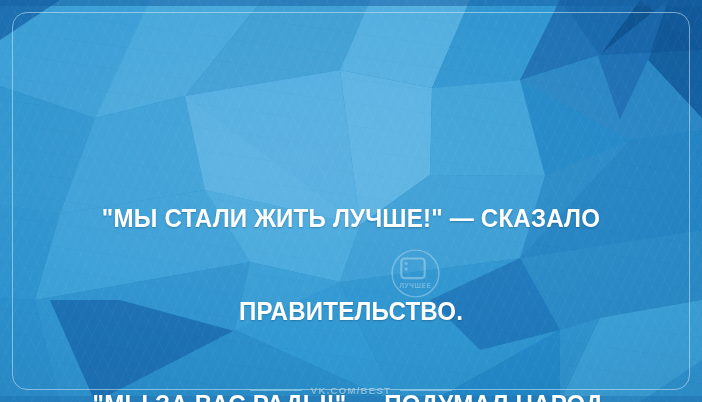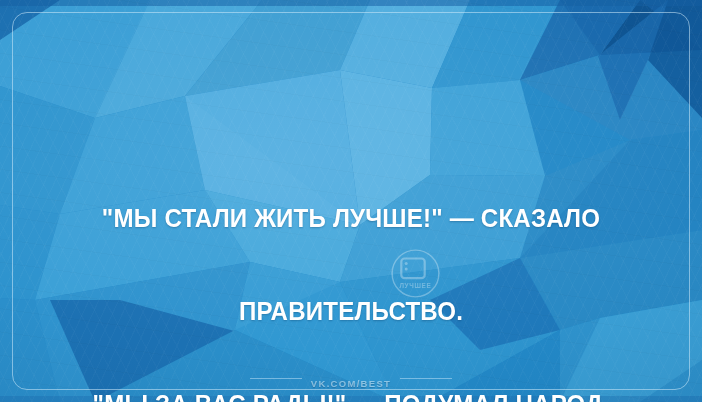--- a/index.html
+++ b/index.html
@@ -64,21 +64,21 @@
     width:49px;height:49px;
     opacity:.30;
   }
   #badge svg{display:block;width:49px;height:49px;}
 
   
   #url{
     position:absolute;
     left:0;right:0;bottom:0px;
     height:24px;
-    display:flex;align-items:flex-start;justify-content:center;
+    display:flex;align-items:center;justify-content:center;
     gap:9px;
     pointer-events:none;
   }
   #url .dash{
     width:52px;height:1px;
     background:rgba(198,230,250,.50);
   }
   #url .dash.r{background:rgba(198,230,250,.50);}
   #url .txt{
     color:rgba(208,236,252,.58);

